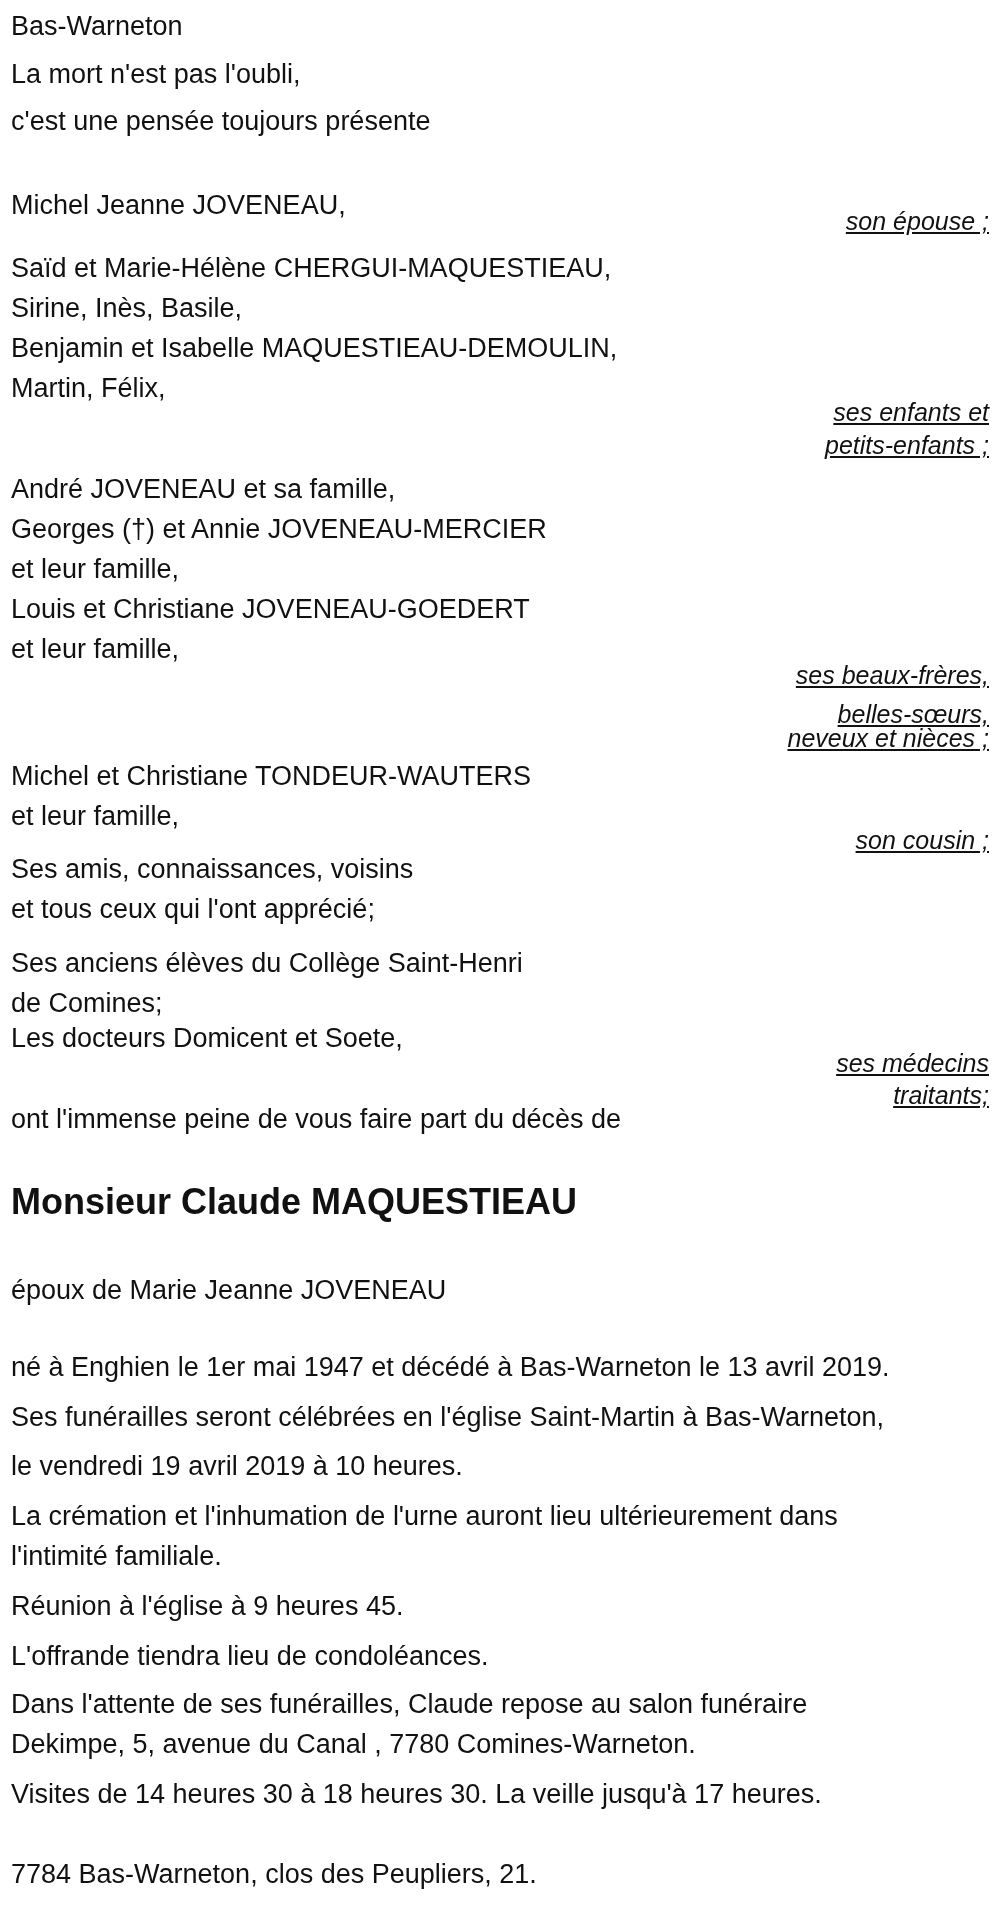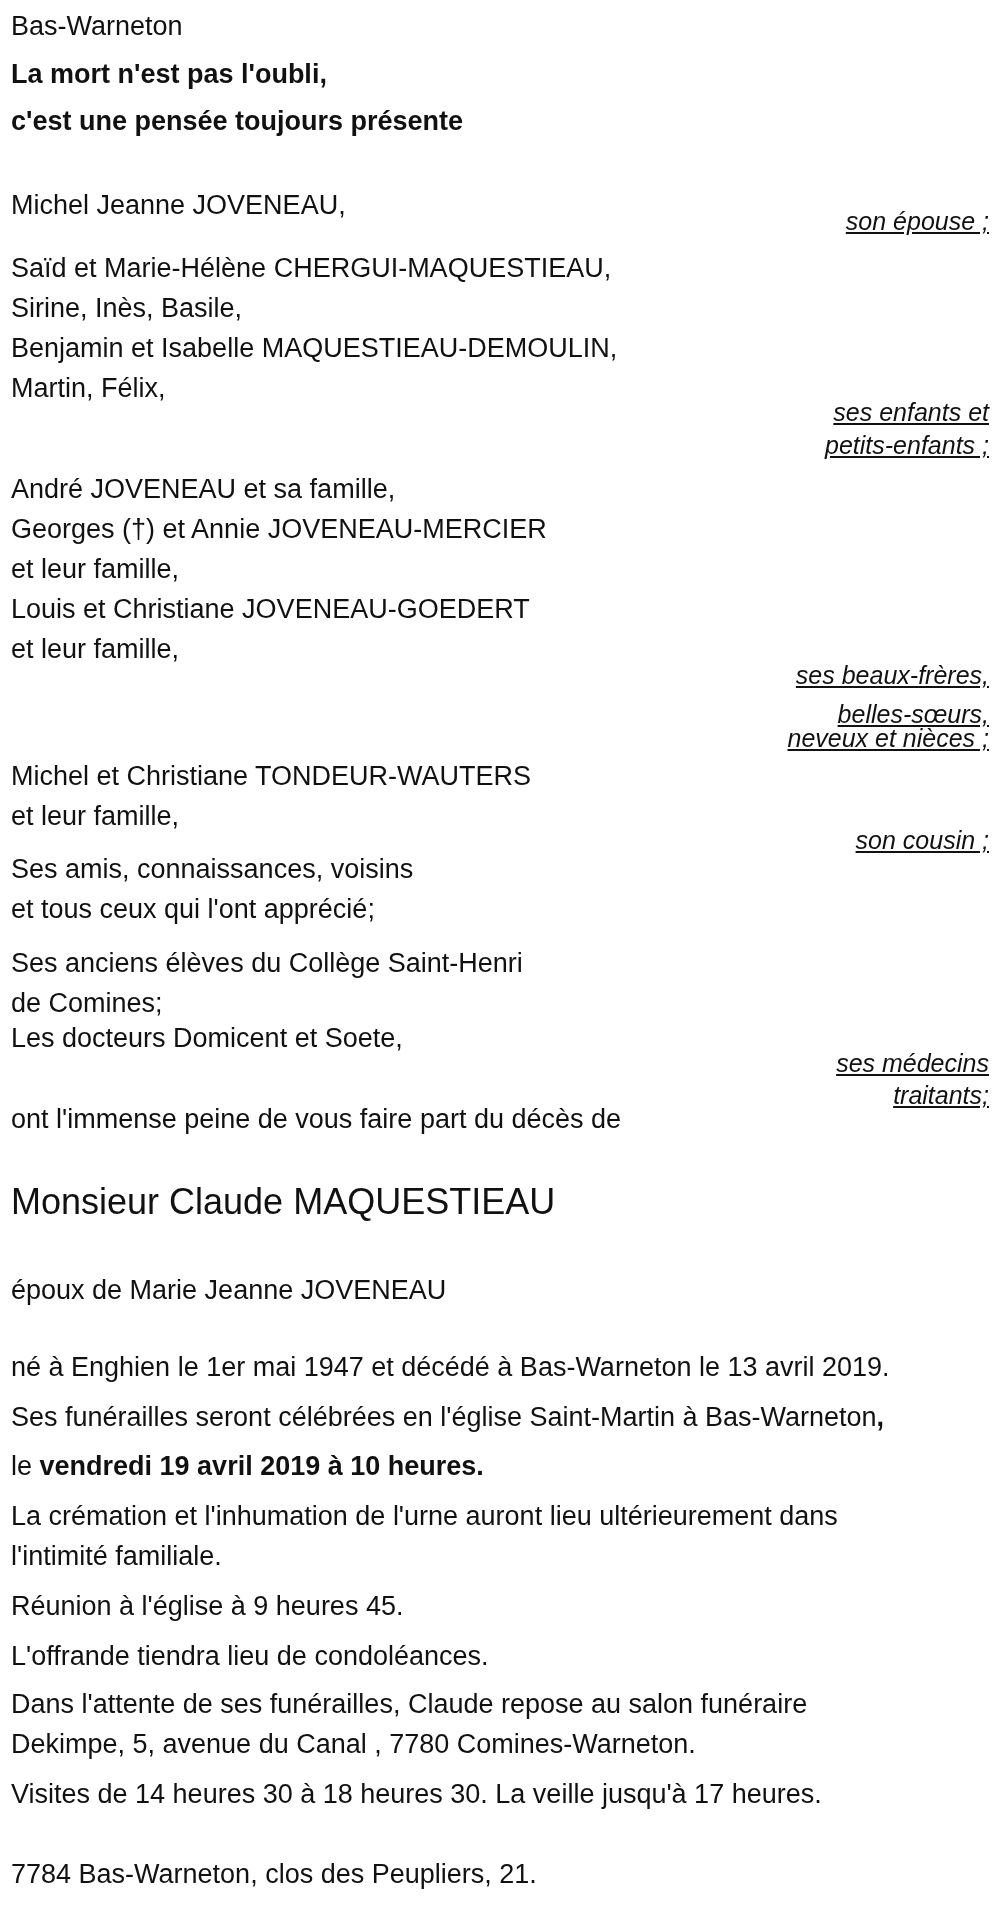--- a/index.html
+++ b/index.html
@@ -1,21 +1,21 @@
 <!DOCTYPE html>
 <html><head>
 <meta charset="utf-8">
 <style>
   html, body { margin: 0; padding: 0; background: #ffffff; }
   body { width: 1000px; height: 1909px; position: relative; overflow: hidden;
          font-family: "Liberation Sans", "DejaVu Sans", sans-serif; color: #111111; }
   .ln { position: absolute; left: 11px; font-size: 27px; line-height: 30px; white-space: nowrap; }
   .r { position: absolute; right: 11px; font-size: 25px; line-height: 30px; font-style: italic; white-space: nowrap; text-align: right; text-decoration: underline; }
-  .b { font-weight: bold; }
-  .h { position: absolute; left: 11px; font-size: 36px; line-height: 42px; font-weight: normal; white-space: nowrap; }
+  .b { font-weight: normal; }
+  .h { position: absolute; left: 11px; font-size: 36px; line-height: 42px; font-weight: bold; white-space: nowrap; }
 </style>
 </head>
 <body>
 
 <div class="ln" style="top:11px">Bas-Warneton</div>
 <div class="ln b" style="top:59px">La mort n'est pas l'oubli,</div>
 <div class="ln b" style="top:106px">c'est une pensée toujours présente</div>
 
 <div class="ln" style="top:190px">Michel Jeanne JOVENEAU,</div>
 <div class="r" style="top:206px">son épouse ;</div>

